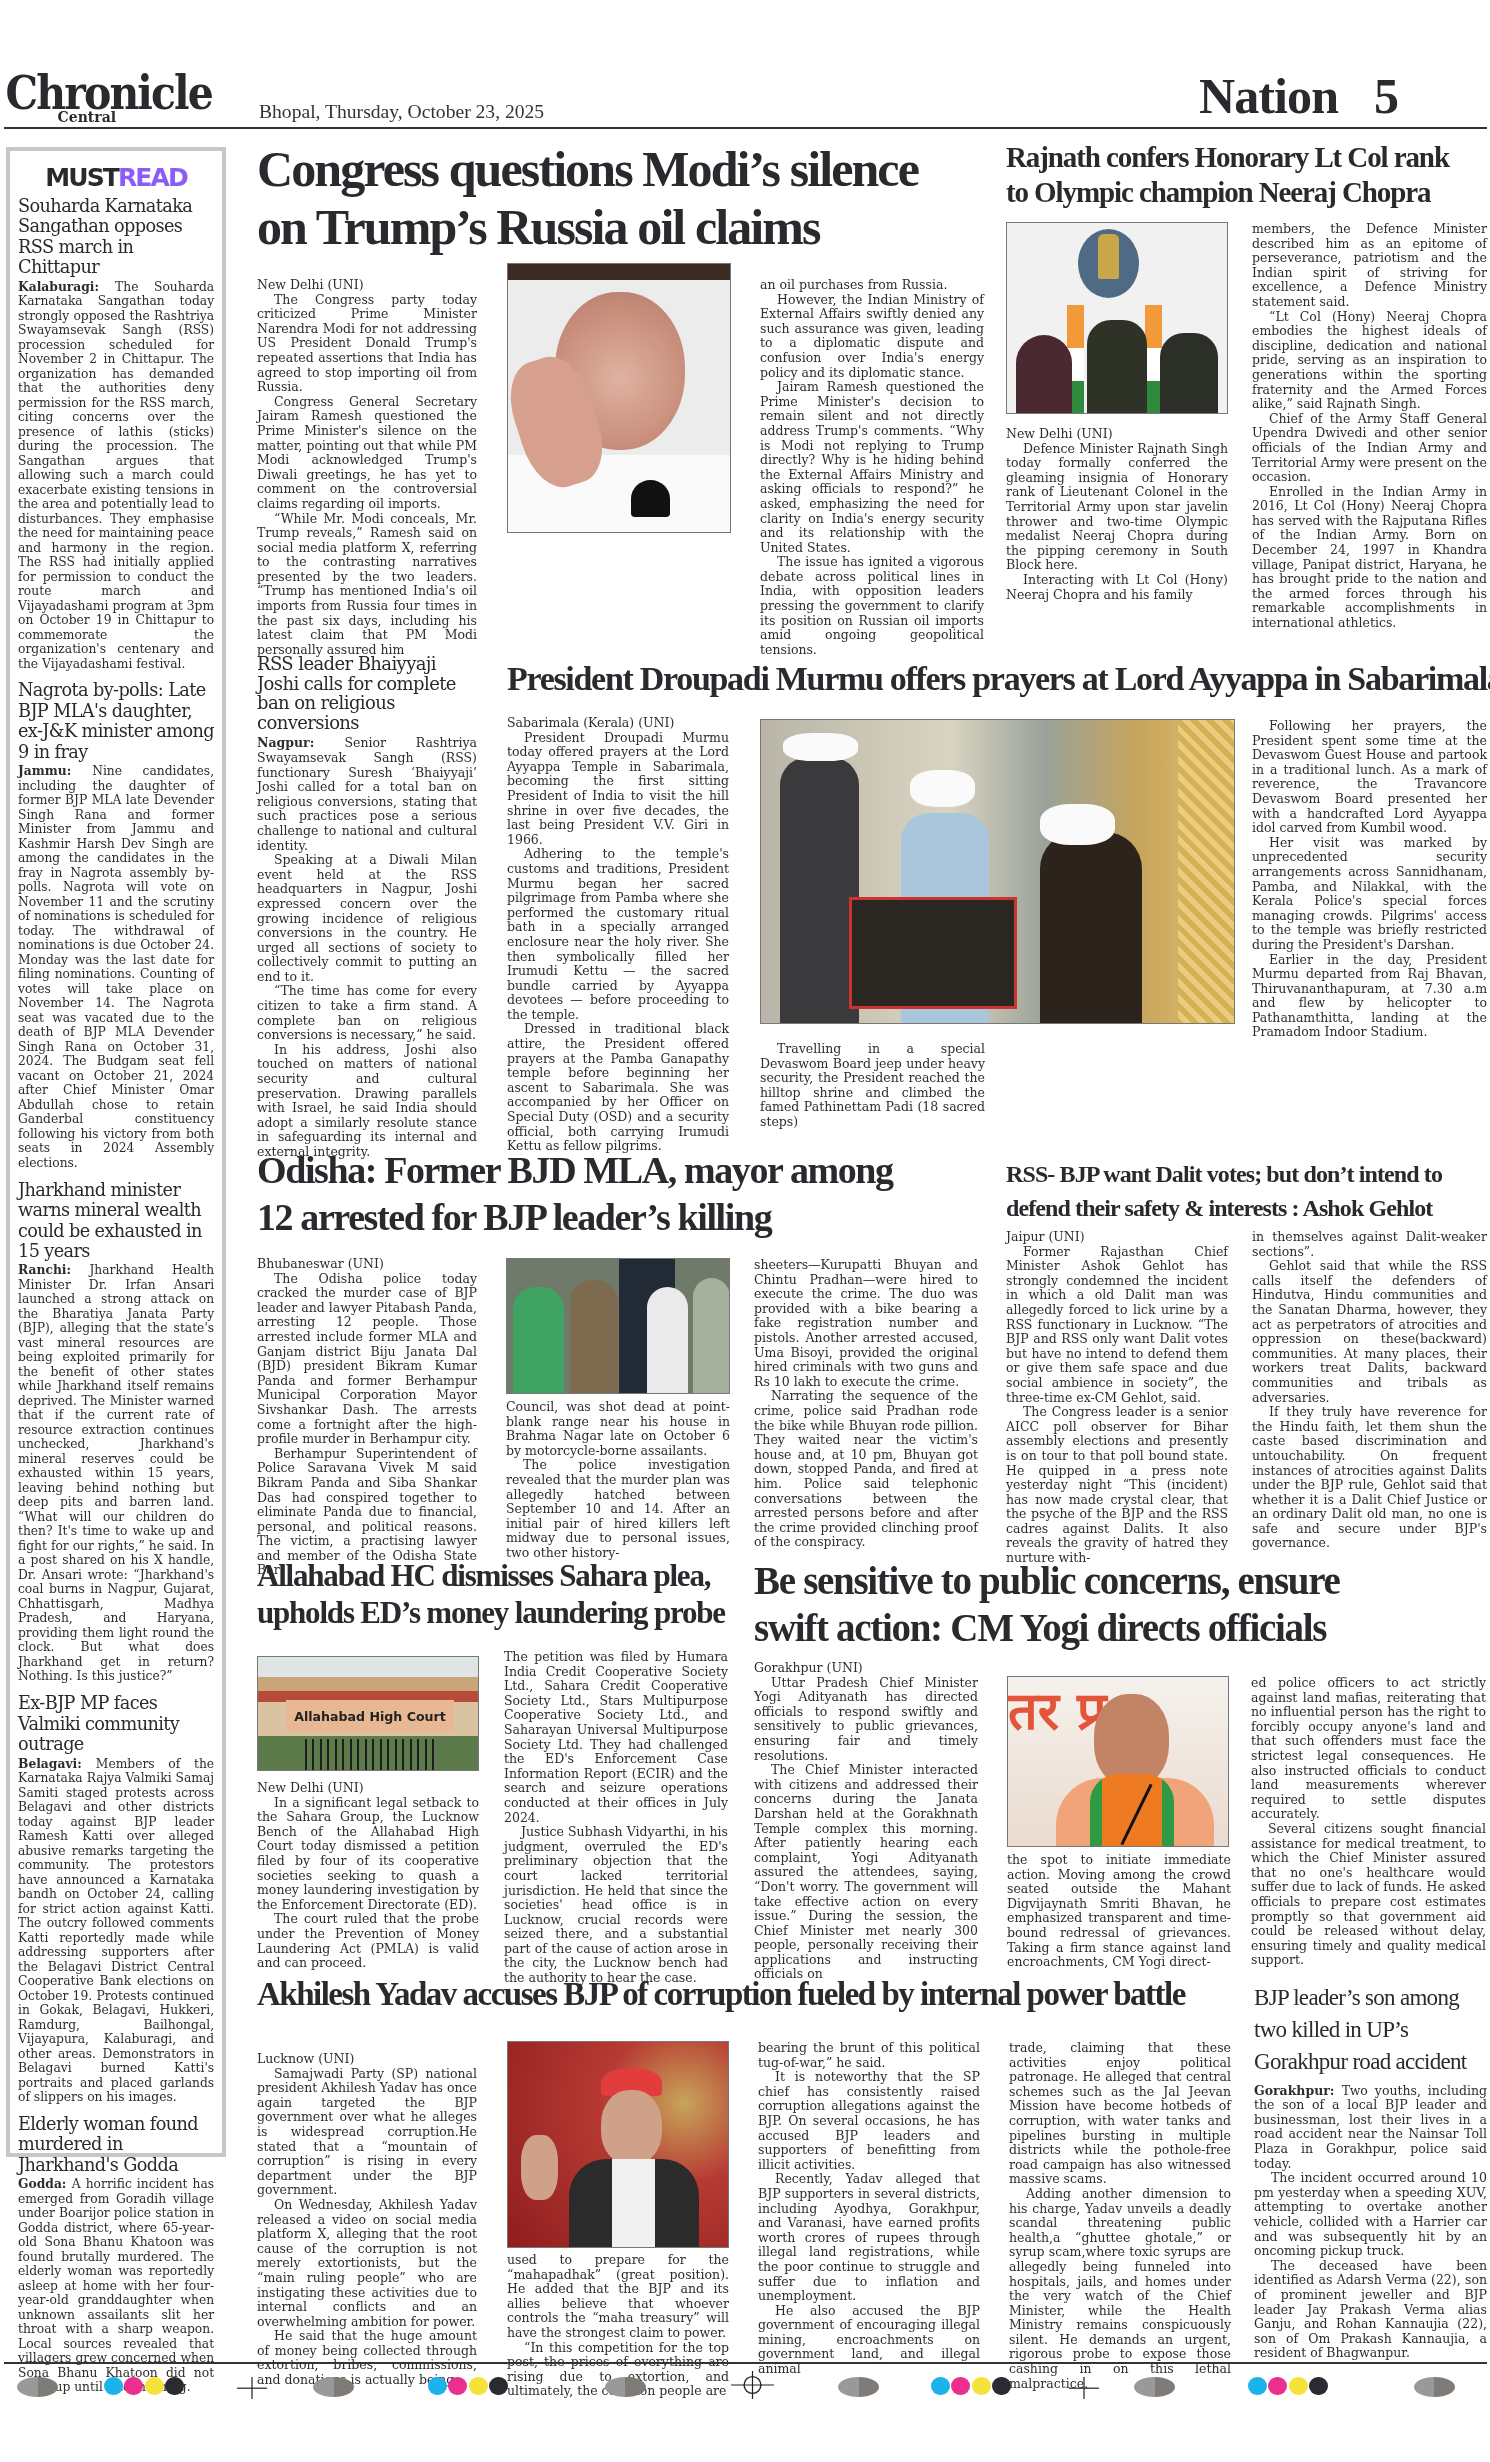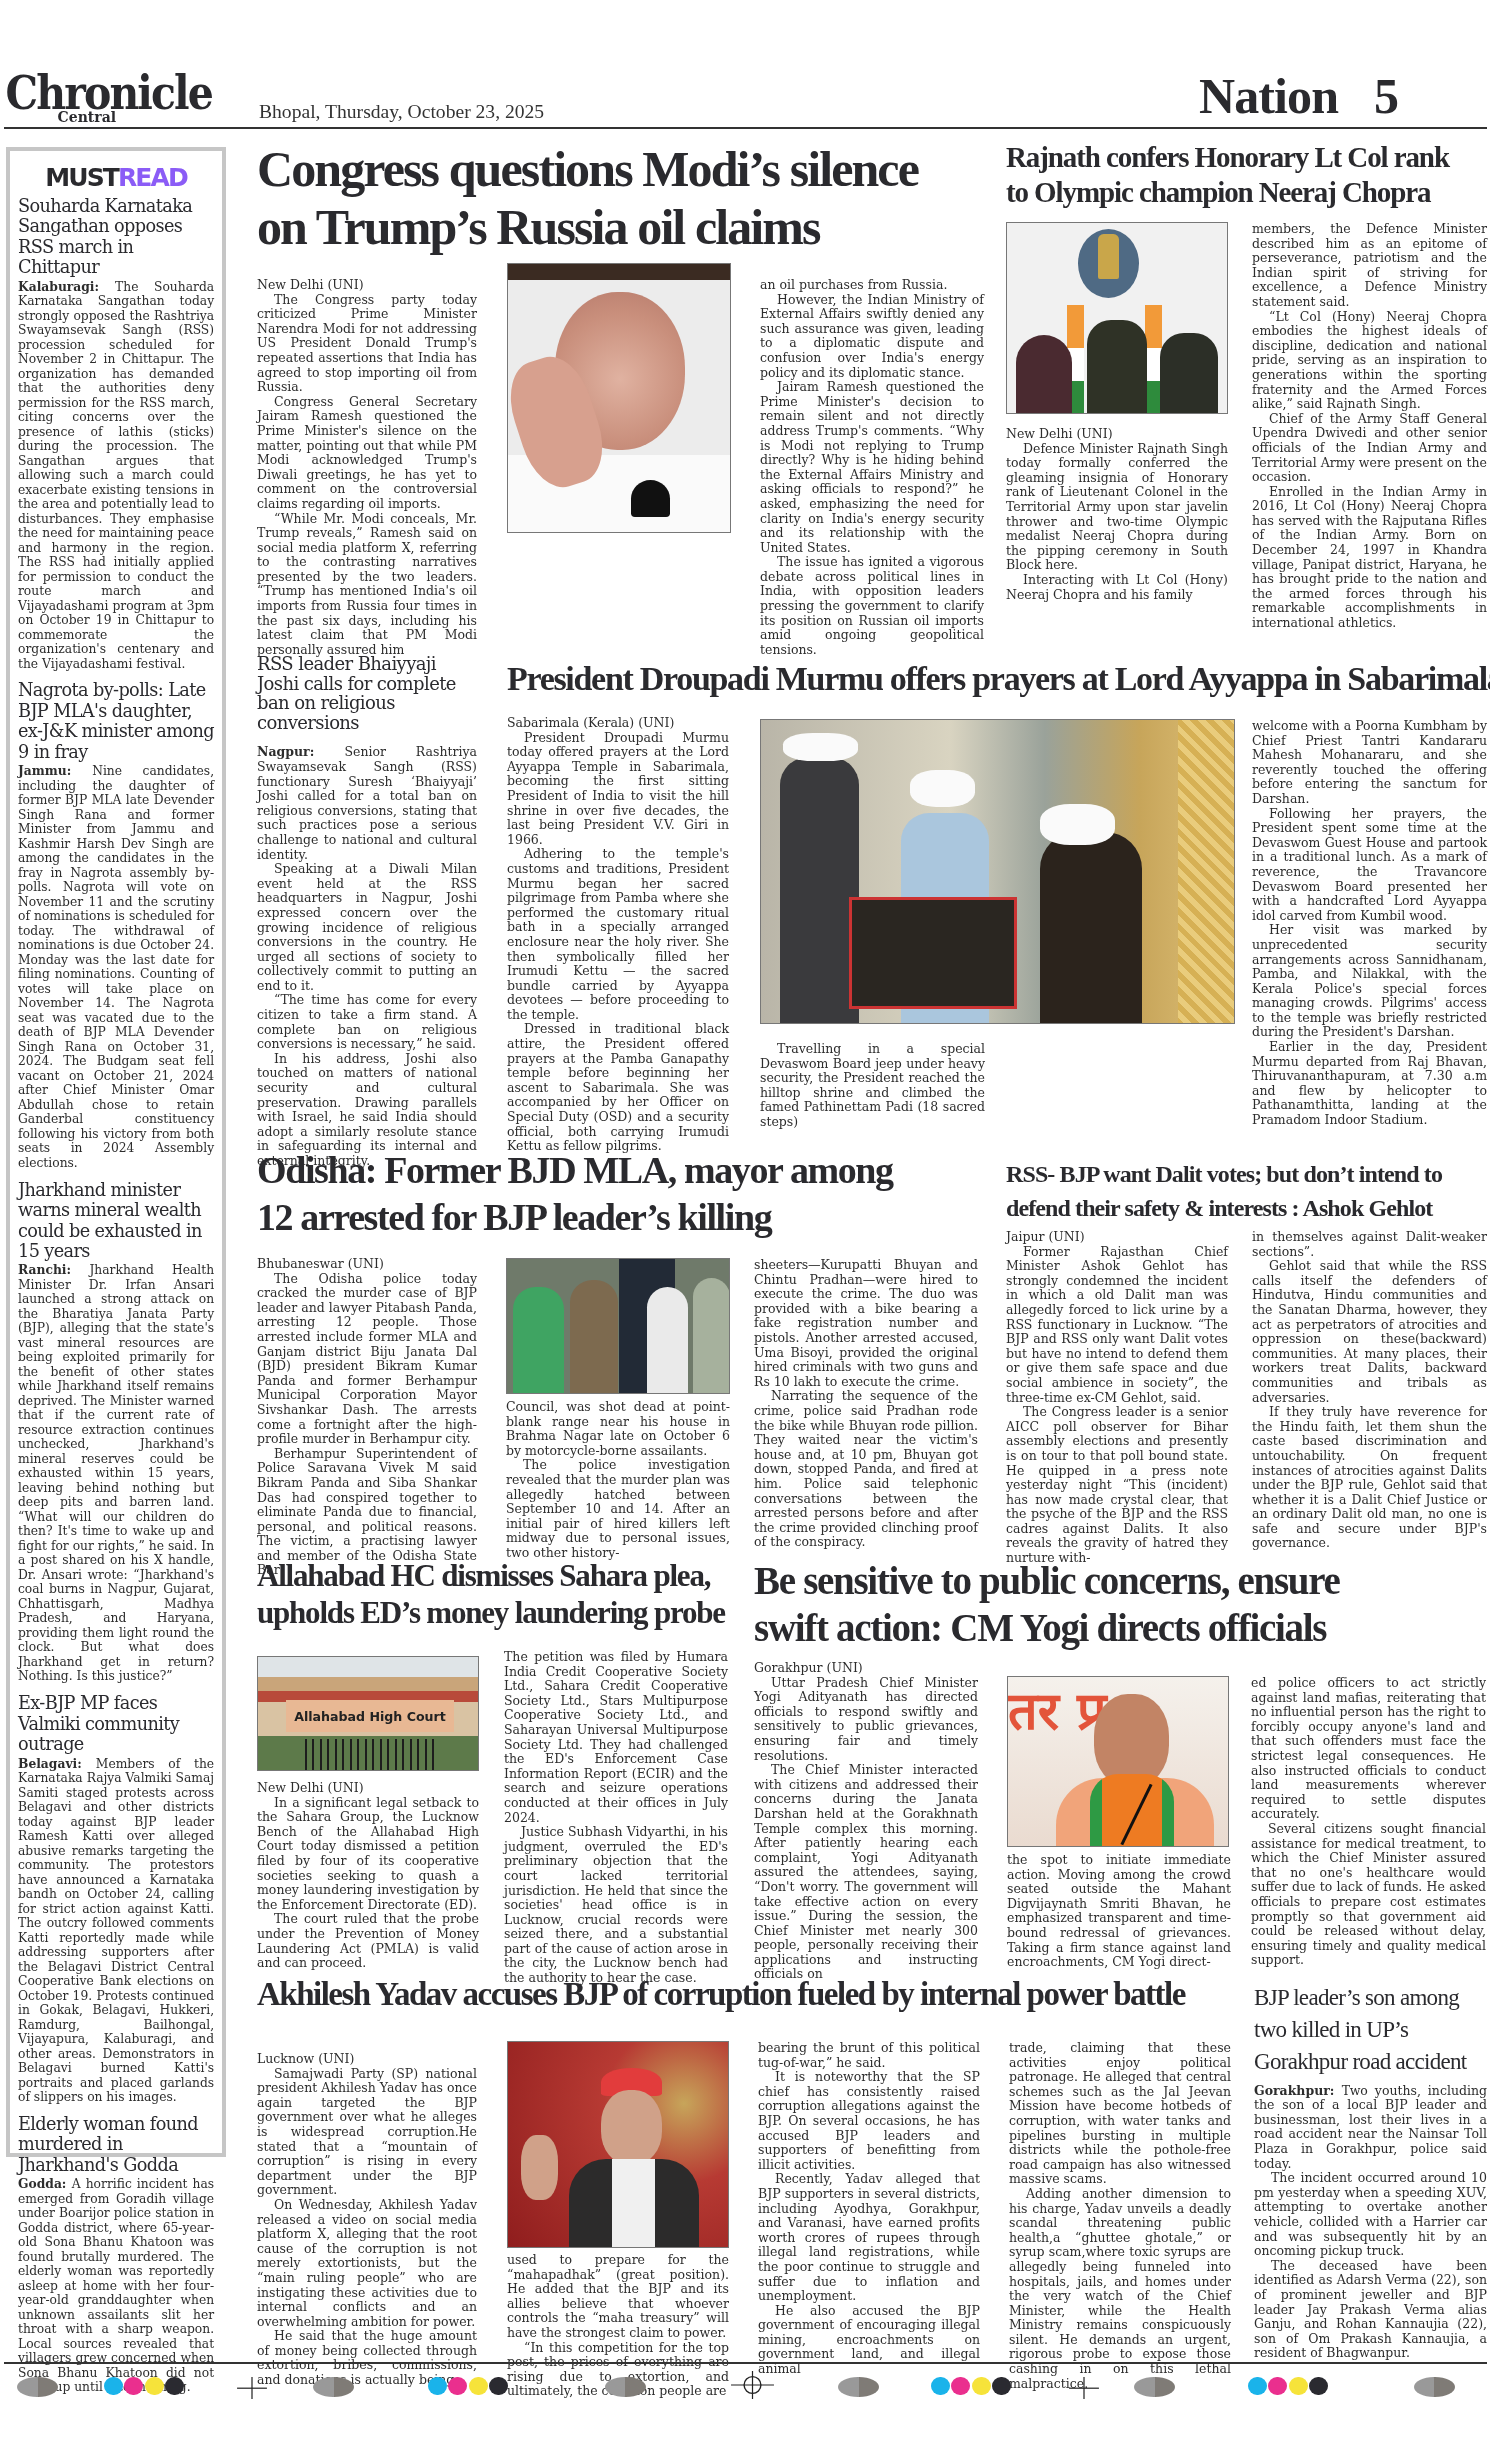--- a/index.html
+++ b/index.html
@@ -117,21 +117,21 @@
         <p class="first">members, the Defence Minister described him as an epitome of perseverance, patriotism and the Indian spirit of striving for excellence, a Defence Ministry statement said.</p>
         <p>“Lt Col (Hony) Neeraj Chopra embodies the highest ideals of discipline, dedication and national pride, serving as an inspiration to generations within the sporting fraternity and the Armed Forces alike,” said Rajnath Singh.</p>
         <p>Chief of the Army Staff General Upendra Dwivedi and other senior officials of the Indian Army and Territorial Army were present on the occasion.</p>
         <p>Enrolled in the Indian Army in 2016, Lt Col (Hony) Neeraj Chopra has served with the Rajputana Rifles of the Indian Army. Born on December 24, 1997 in Khandra village, Panipat district, Haryana, he has brought pride to the nation and the armed forces through his remarkable accomplishments in international athletics.</p>
       </div>
   </div>
 </div>
 
 <div class="abs" style="left:257px;top:654px;width:220px;height:484px;">
   <div class="sbhl" style="font-size:18px;line-height:19.6px;">RSS leader Bhaiyyaji Joshi calls for complete ban on religious conversions</div>
-  <div class="body" style="margin-top:13px;">
+  <div class="body" style="margin-top:4px;">
     <div>
         <p class="first"><span class="lead">Nagpur: </span><span>Senior Rashtriya Swayamsevak Sangh (RSS) functionary Suresh ‘Bhaiyyaji’ Joshi called for a total ban on religious conversions, stating that such practices pose a serious challenge to national and cultural identity.</span></p>
         <p>Speaking at a Diwali Milan event held at the RSS headquarters in Nagpur, Joshi expressed concern over the growing incidence of religious conversions in the country. He urged all sections of society to collectively commit to putting an end to it.</p>
         <p>“The time has come for every citizen to take a firm stand. A complete ban on religious conversions is necessary,” he said.</p>
         <p>In his address, Joshi also touched on matters of national security and cultural preservation. Drawing parallels with Israel, he said India should adopt a similarly resolute stance in safeguarding its internal and external integrity.</p>
       </div>
   </div>
 </div>
 
 <div class="abs" style="left:507px;top:658px;width:980px;height:447px;">
@@ -154,21 +154,20 @@
     <div class="abs" style="left:279px;top:84px;width:75px;height:41px;background:#fafafa;border-radius:40%;"></div>
     <div class="abs" style="left:417px;top:0;width:58px;height:305px;background:repeating-linear-gradient(45deg,#d6b054 0 5.6px,#e9cc7c 5.6px 11.2px);"></div>
   </div>
   <div class="abs body" style="left:253px;top:384px;width:225px;">
     <div>
         <p>Travelling in a special Devaswom Board jeep under heavy security, the President reached the hilltop shrine and climbed the famed Pathinettam Padi (18 sacred steps)</p>
       </div>
   </div>
   <div class="abs body" style="left:745px;top:61px;width:235px;">
     <div>
-        <p class="first">welcome with a Poorna Kumbham by Chief Priest Tantri Kandararu Mahesh Mohanararu, and she reverently touched the offering before entering the sanctum for Darshan.</p>
         <p>Following her prayers, the President spent some time at the Devaswom Guest House and partook in a traditional lunch. As a mark of reverence, the Travancore Devaswom Board presented her with a handcrafted Lord Ayyappa idol carved from Kumbil wood.</p>
         <p>Her visit was marked by unprecedented security arrangements across Sannidhanam, Pamba, and Nilakkal, with the Kerala Police's special forces managing crowds. Pilgrims' access to the temple was briefly restricted during the President's Darshan.</p>
         <p>Earlier in the day, President Murmu departed from Raj Bhavan, Thiruvananthapuram, at 7.30 a.m and flew by helicopter to Pathanamthitta, landing at the Pramadom Indoor Stadium.</p>
       </div>
   </div>
 </div>
 
 <div class="abs" style="left:257px;top:1147px;width:721px;height:382px;">
   <div class="hl" style="font-size:38px;line-height:47px;letter-spacing:-1.4px;white-space:nowrap;">
     <div>Odisha: Former BJD MLA, mayor among</div>

